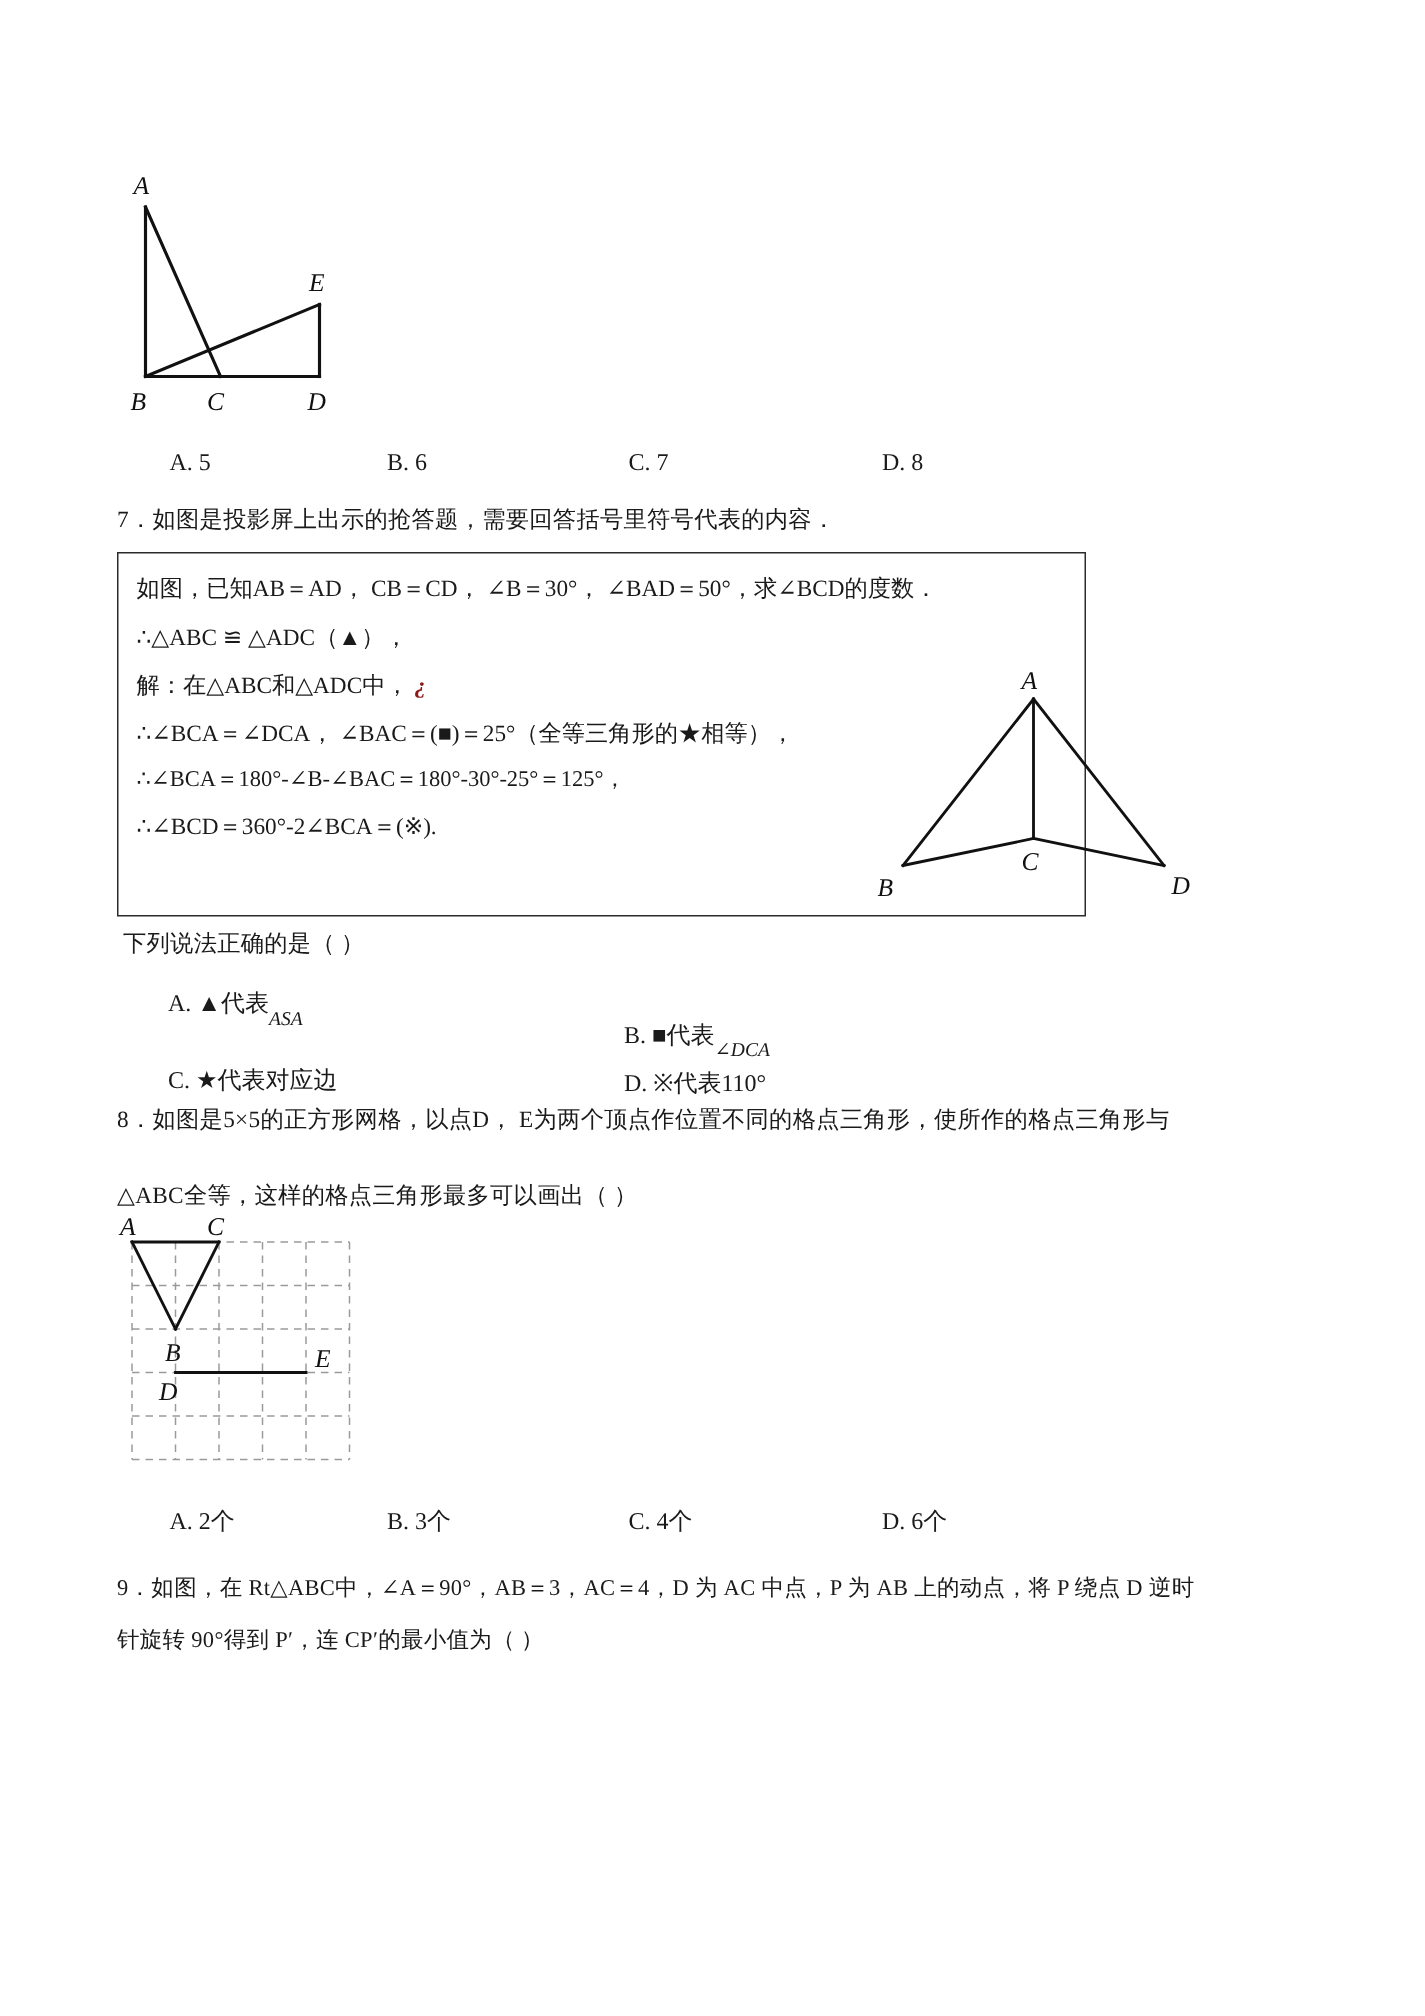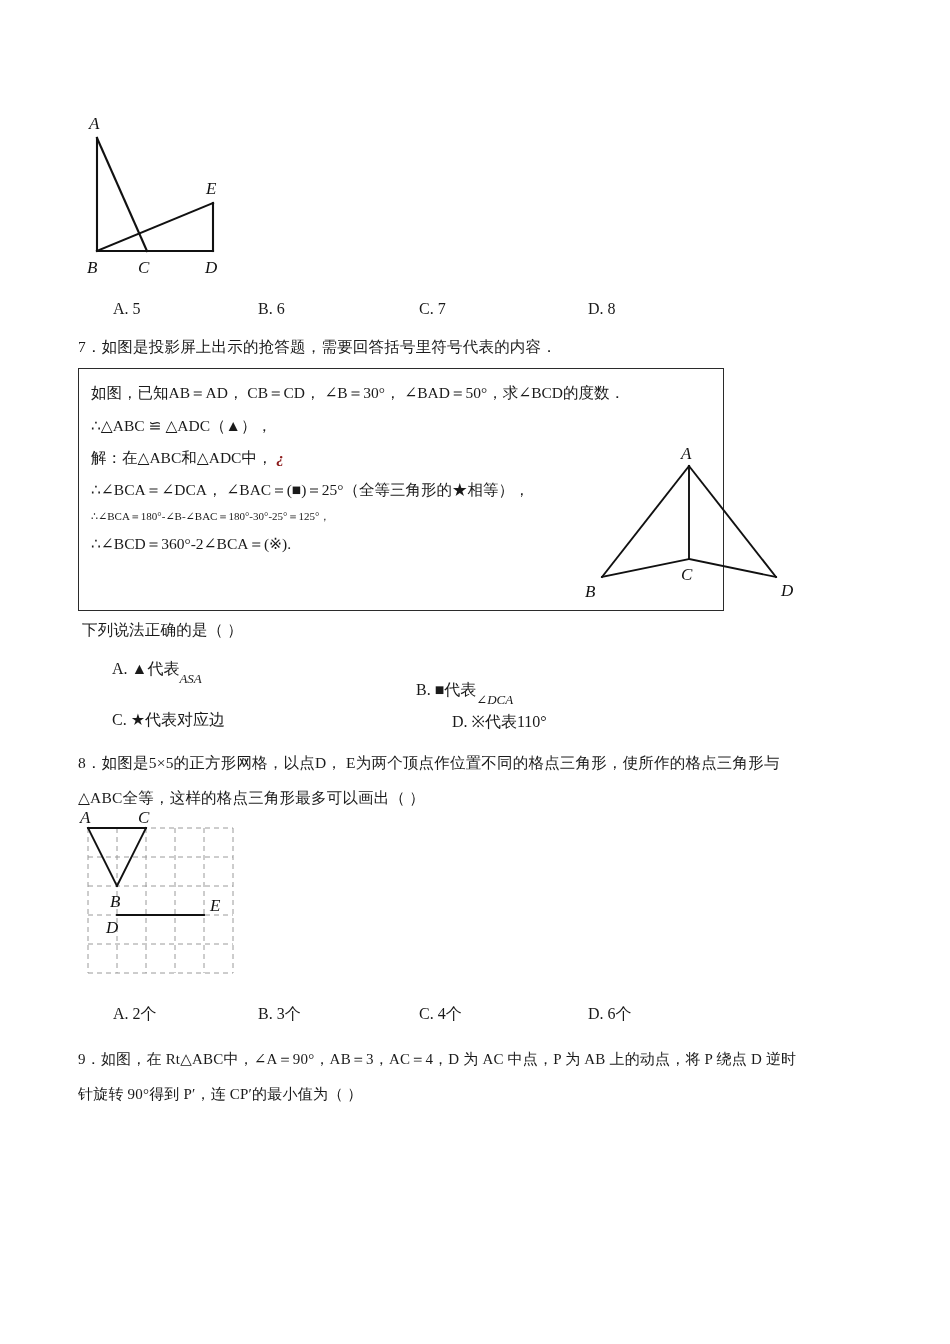--- a/index.html
+++ b/index.html
@@ -138,21 +138,21 @@
 
       <div class="q7line">∴△ABC ≌ △ADC（▲），</div>
 
       <div class="q7line">
         <span>解：在</span><span>△ABC和△ADC中，</span>
         <span class="redq">¿</span>
       </div>
 
       <div class="q7line wrap">∴∠BCA＝∠DCA，  ∠BAC＝(■)＝25°（全等三角形的★相等），</div>
 
-      <div class="q7line" style="font-size:11px;">∴∠BCA＝180°-∠B-∠BAC＝180°-30°-25°＝125°，</div>
+      <div class="q7line" style="font-size:15px;">∴∠BCA＝180°-∠B-∠BAC＝180°-30°-25°＝125°，</div>
 
       <div class="q7line">∴∠BCD＝360°-2∠BCA＝(※).</div>
     </div>
 
     <div id="fig-q7">
       <svg width="240" height="165" viewBox="0 0 240 165" xmlns="http://www.w3.org/2000/svg">
         <g stroke="#111" stroke-width="1.9" fill="none" stroke-linecap="square">
           <line x1="105" y1="25" x2="18" y2="136"></line>
           <line x1="105" y1="25" x2="192" y2="136"></line>
           <line x1="105" y1="25" x2="105" y2="118"></line>
@@ -174,26 +174,26 @@
     <span>▲代表</span><span class="lowered mathi">ASA</span>
   </div>
   <div class="opt" style="left:416px; top:680px;">
     <span>B.</span>
     <span>■代表</span><span class="lowered mathi">∠DCA</span>
   </div>
   <div class="opt" style="left:112px; top:710px;">
     <span>C.</span>
     <span>★代表对应边</span>
   </div>
-  <div class="opt" style="left:416px; top:710px;margin-left:36px;">
+  <div class="opt" style="left:416px; top:710px;">
     <span>D.</span>
     <span>※代表110°</span>
   </div>
 
-  <div class="blk qline" style="left:78px; top:748px;">
+  <div class="blk qline" style="left:78px; top:732px;">
     <span>8．</span><span>如图是5×5的正方形网格，以点D，  E为两个顶点作位置不同的格点三角形，使所作的格点三角形与</span>
   </div>
   <div class="blk qline" style="left:78px; top:783px;">
     <span>△ABC全等，这样的格点三角形最多可以画出（  ）</span>
   </div>
 
   <div id="fig-q8">
     <svg width="230" height="185" viewBox="0 0 230 185" xmlns="http://www.w3.org/2000/svg">
 
       <g stroke="#9a9a9a" stroke-width="1" stroke-dasharray="5,4" fill="none">

